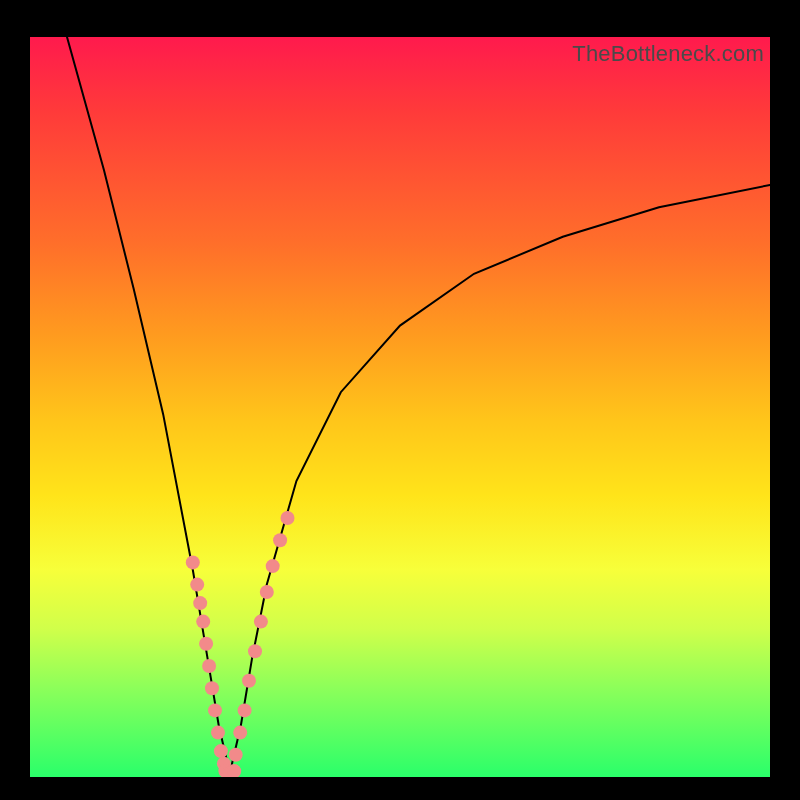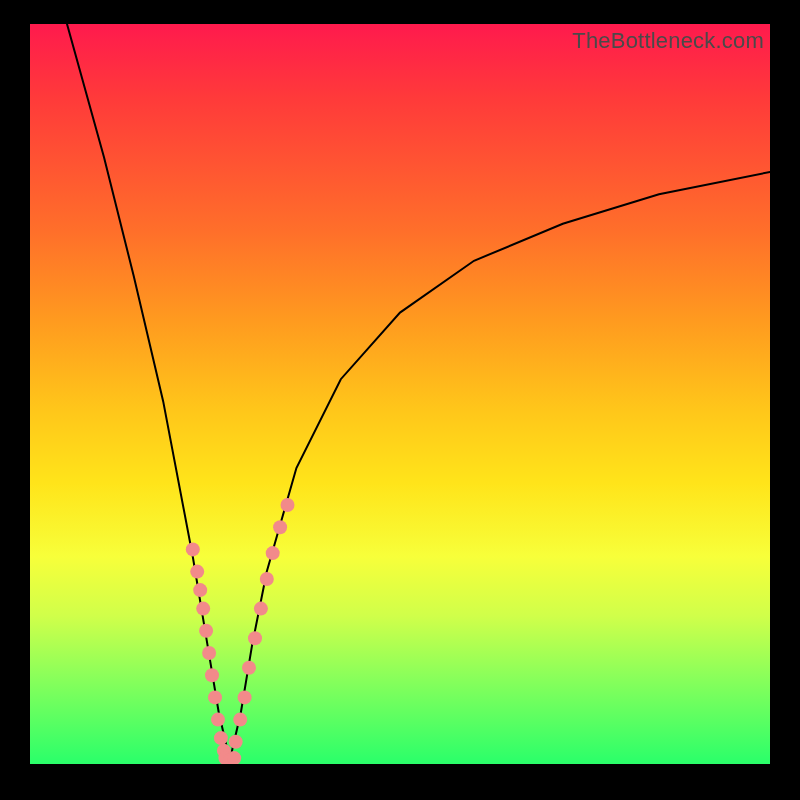--- a/index.html
+++ b/index.html
@@ -12,21 +12,21 @@
   }
   .frame {
     width: 800px;
     height: 800px;
     background: #000;
     position: relative;
   }
   .plot-area {
     position: absolute;
     left: 30px;
-    top: 24px;
+    top: 37px;
     width: 740px;
     height: 740px;
     
     background: linear-gradient(to bottom,
       #ff1a4d 0%,
       #ff3a3a 10%,
       #ff6f2a 28%,
       #ff9a1f 40%,
       #ffc61a 52%,
       #ffe41a 62%,

